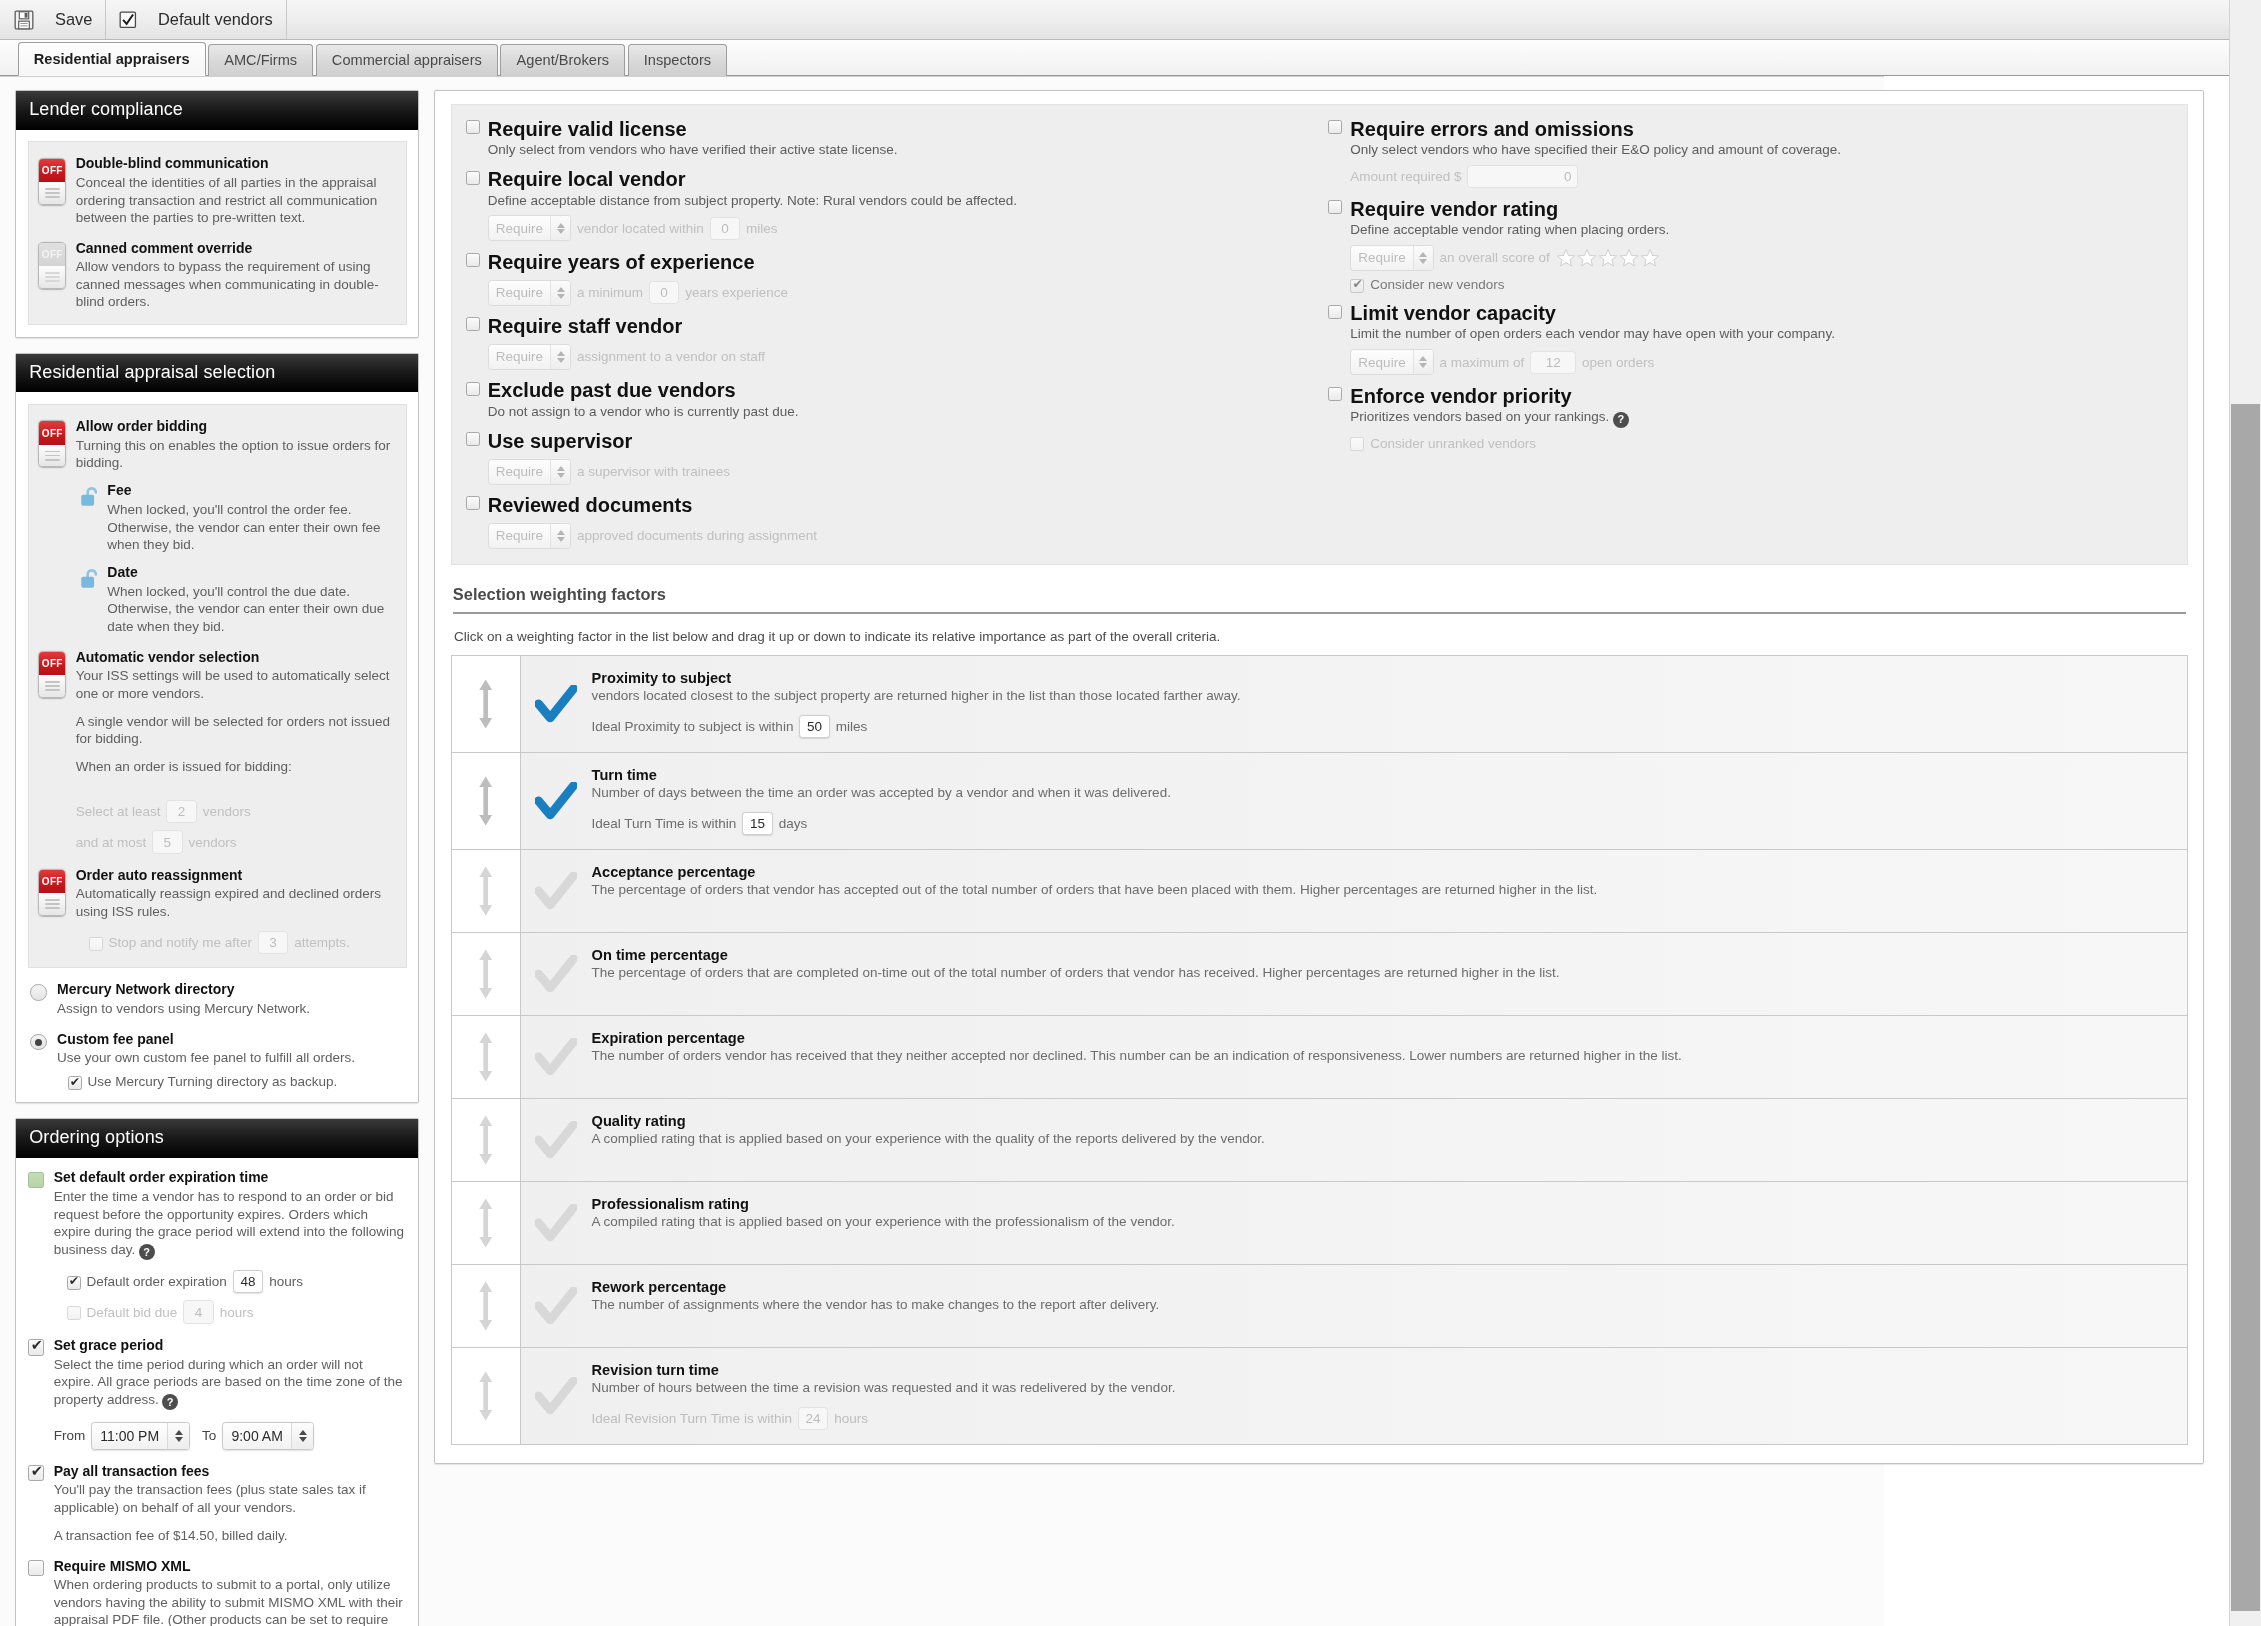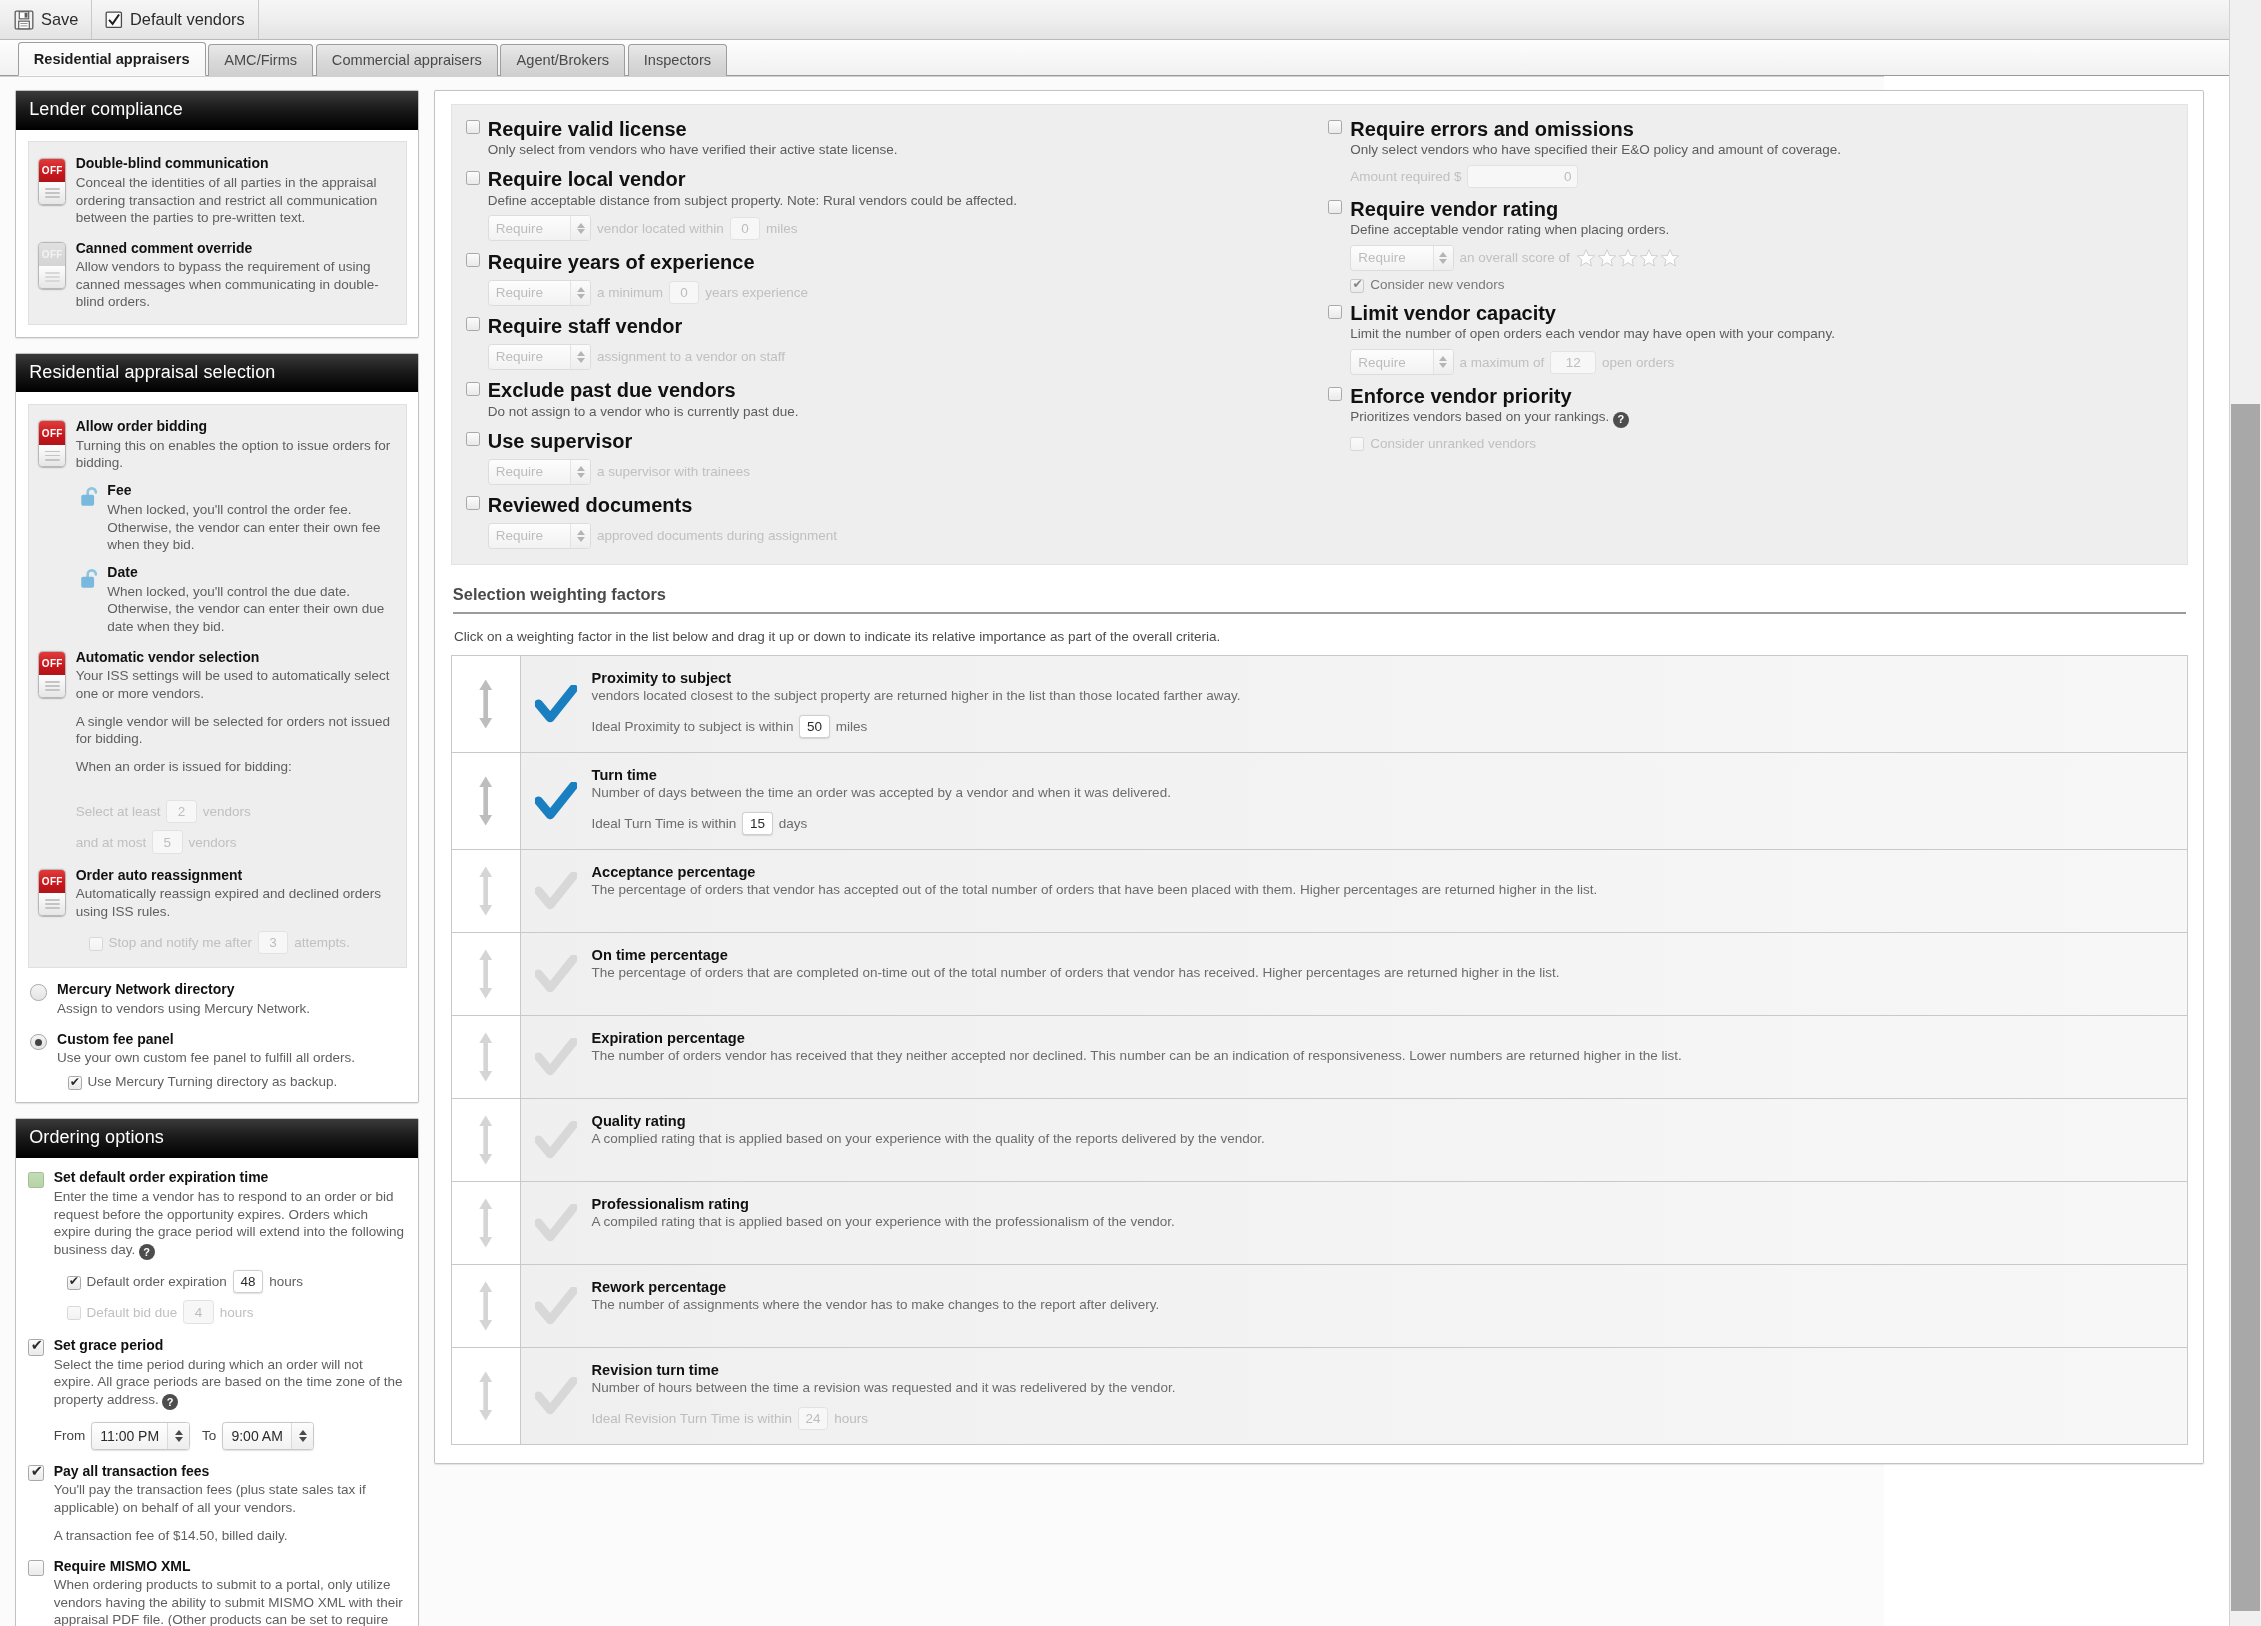--- a/index.html
+++ b/index.html
@@ -29,21 +29,21 @@
 
   
   .toolbar {
     height:40px;
     background:linear-gradient(to bottom,#f6f6f6 0%,#eeeeee 50%,#e3e3e3 100%);
     border-bottom:0.6px solid #b9b9b9;
     display:flex; align-items:stretch;
     position:relative;
   }
   .tb-btn {
-    display:flex; align-items:center; gap:7px;
+    display:flex; align-items:center; gap:21px;
     padding:0 13px;
     border-right:0.6px solid #c9c9c9;
     cursor:pointer;
     font-size:16.4px; color:#2b2b2b;
   }
   .tb-btn:first-child { border-left:0.6px solid transparent; }
   .tb-filler { flex:1; }
 
   .ico-save { width:20px; height:20px; position:relative; display:inline-block; }
   .ico-save svg { display:block; }
@@ -199,21 +199,21 @@
   .numbox.e-o  { min-width:111px; justify-content:flex-end; }
 
   .inline-lbl { font-size:13.5px; color:#707070; }
   .inline-lbl.dim { color:#c0c0c0; }
 
   
   .req-sel {
     display:inline-flex; align-items:stretch;
     height:26px; border:0.6px solid #dcdcdc; border-radius:3.5px;
     background:linear-gradient(to bottom,#fdfdfd,#f2f2f2);
-    overflow:hidden; vertical-align:middle;gap:20px;
+    overflow:hidden; vertical-align:middle;
   }
   .req-sel .rs-lbl { display:flex; align-items:center; padding:0 7px; font-size:13.5px; color:#bcbcbc; }
   .req-sel .rs-btn {
     width:20px; border-left:0.6px solid #e3e3e3;
     display:flex; flex-direction:column; align-items:center; justify-content:center; gap:1.8px;
     background:linear-gradient(to bottom,#fbfbfb,#eeeeee);
   }
   .ar-up, .ar-dn { width:0;height:0;border-left:4.1px solid transparent;border-right:4.1px solid transparent; }
   .ar-up { border-bottom:5.3px solid #b5b5b5; }
   .ar-dn { border-top:5.3px solid #b5b5b5; }

